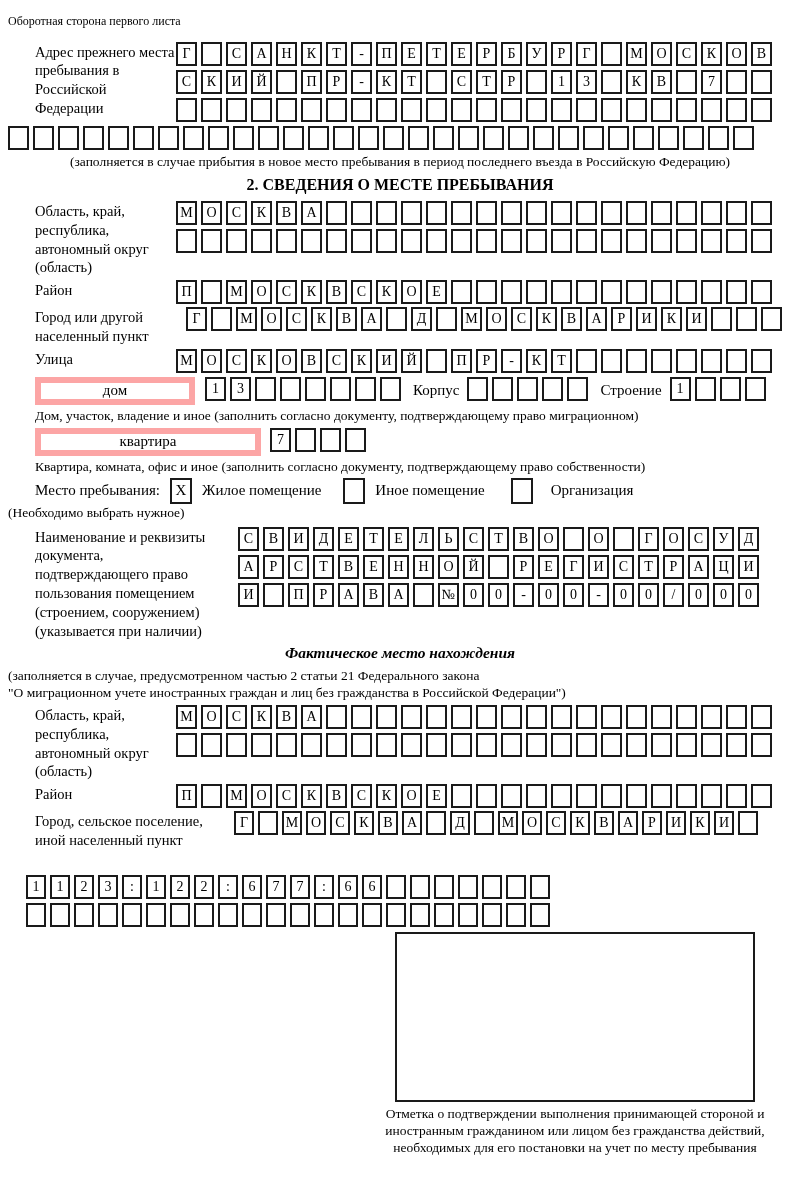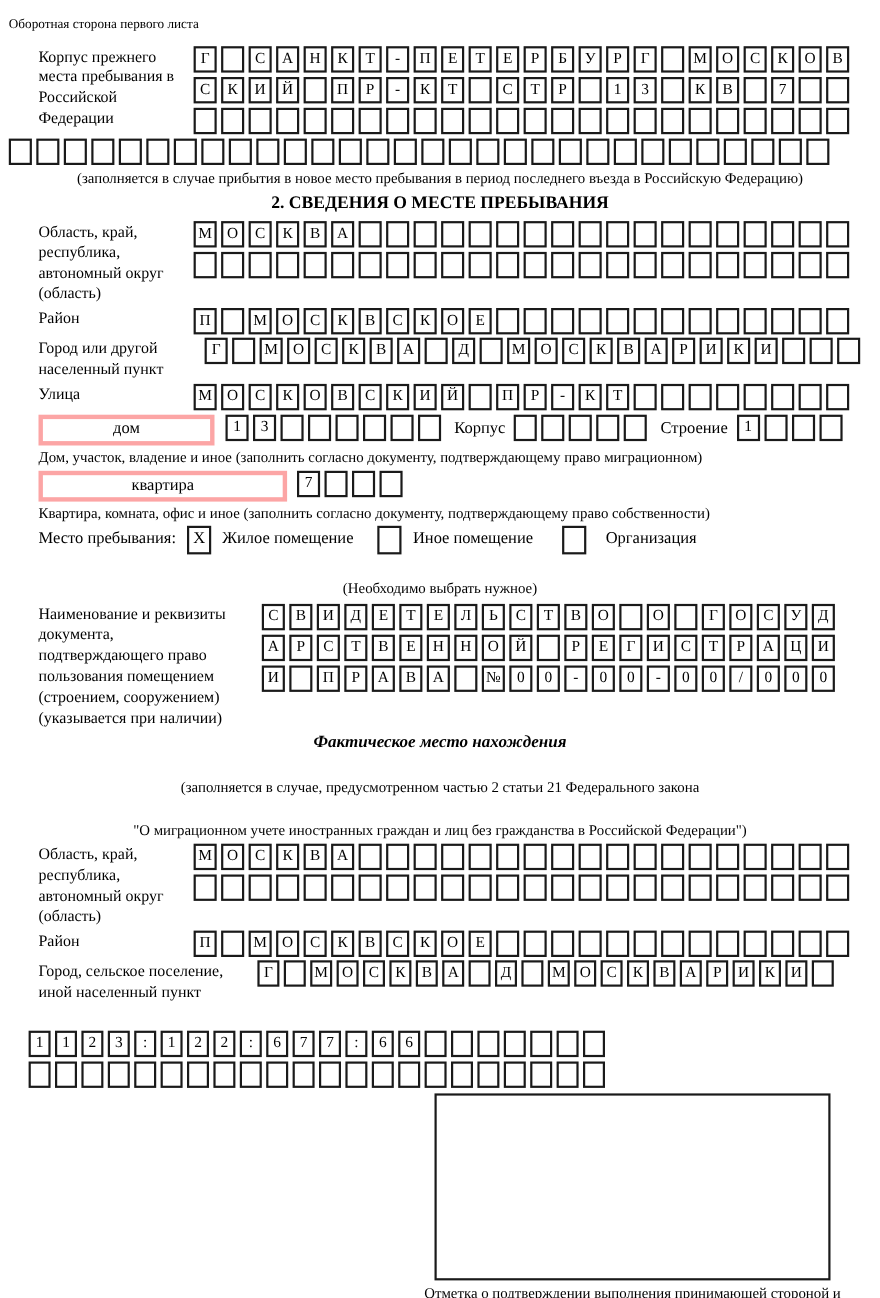--- a/index.html
+++ b/index.html
@@ -23,49 +23,49 @@
   .stack{display:flex;flex-direction:column;gap:4px;}
   .lbl{box-sizing:border-box;padding-left:27px;padding-top:1px;}
   .lbl-w170{flex:0 0 168px;}
   .lbl-w200{flex:0 0 200px;}
   .caption{font-size:13.5px;text-align:center;margin-top:3px;}
   .caption-left{font-size:13.5px;margin:2px 0 3px 27px;}
   .h2{font-weight:bold;font-size:16px;text-align:center;margin:5px 0 5px 0;}
   .h3{font-weight:bold;font-size:15.5px;text-align:center;margin:2px 0 4px 0;font-style:italic;}
   .mt3{margin-top:3px;} .mt4{margin-top:4px;} .mt5{margin-top:5px;}
   .namedbox{
-    box-sizing:border-box;border:4px solid #fca5a5;height:28px;
+    box-sizing:border-box;border:6px solid #fca5a5;height:28px;
     display:flex;align-items:center;justify-content:center;font-size:15px;
   }
   .dom-box{width:160px;margin-left:27px;margin-right:10px;}
   .kv-box{width:226px;margin-left:27px;margin-right:9px;}
   .inline-lbl{font-size:15px;padding:4px 8px 0 8px;white-space:nowrap;}
   .chk{
     box-sizing:border-box;width:22px;height:26px;border:2px solid #1a1a1a;
     display:inline-flex;align-items:center;justify-content:center;
     font-size:15px;margin:0 10px;flex:0 0 auto;
   }
   .placerow{display:flex;align-items:flex-start;margin-left:27px;font-size:15px;}
   .placerow .opt-lbl{padding-top:3px;white-space:nowrap;}
   .stamp-box{
     box-sizing:border-box;margin-left:387px;width:360px;height:170px;
     border:2px solid #1a1a1a;margin-top:5px;
   }
   .stamp-cap{width:380px;margin-left:377px;text-align:center;font-size:13.5px;margin-top:4px;line-height:1.25;}
-  .note-small{font-size:13.5px;text-align:center;margin-top:22px;}
+  .note-small{font-size:13.5px;}
 </style>
 </head>
 <body>
 
 <div class="page">
 
   <div class="hdr-note">Оборотная сторона первого листа</div>
 
   <div class="flexrow" style="margin-top:12px;">
-    <div class="lbl lbl-w170">Корпус прежнего места пребывания в Российской Федерации</div>
+    <div class="lbl lbl-w170">Адрес прежнего места пребывания в Российской Федерации</div>
     <div class="stack">
       <div class="cells">
           <span class="cell">Г</span>
           <span class="cell"></span>
           <span class="cell">С</span>
           <span class="cell">А</span>
           <span class="cell">Н</span>
           <span class="cell">К</span>
           <span class="cell">Т</span>
           <span class="cell">-</span>

